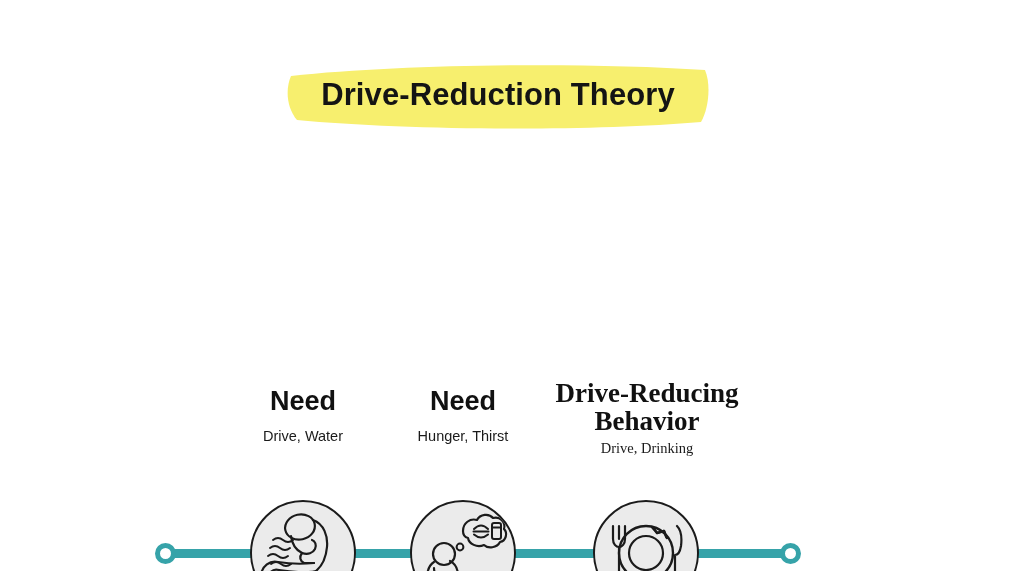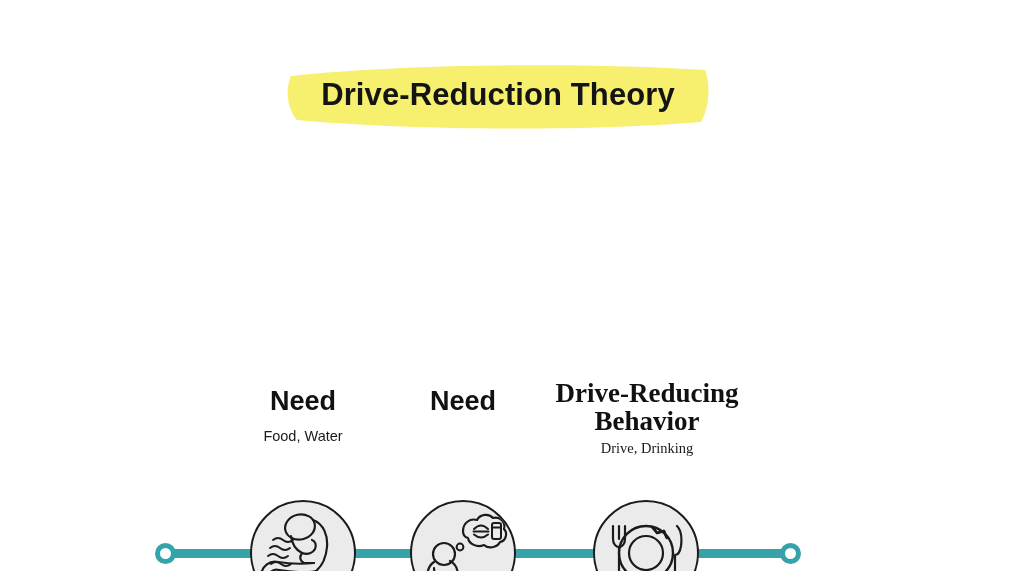--- a/index.html
+++ b/index.html
@@ -245,25 +245,26 @@
 
           <path d="M82,24 C86,28 87,36 86,44 C85,50 83,53 80,53 L80,79"></path>
         </svg>
       </div>
     </div>
 
   </div>
 
   <div class="label-group" id="label-need">
     <div class="label-title">Need</div>
-    <div class="label-sub">Food, Water</div>
+    <div class="label-sub">Drive, Water</div>
   </div>
 
   <div class="label-group" id="label-drive">
     <div class="label-title">Need</div>
+    <div class="label-sub">Hunger, Thirst</div>
   </div>
 
   <div class="label-group" id="label-behavior">
     <div class="label-title">Drive-Reducing
 Behavior</div>
     <div class="label-sub">Drive, Drinking</div>
   </div>
 
 </div>
 

